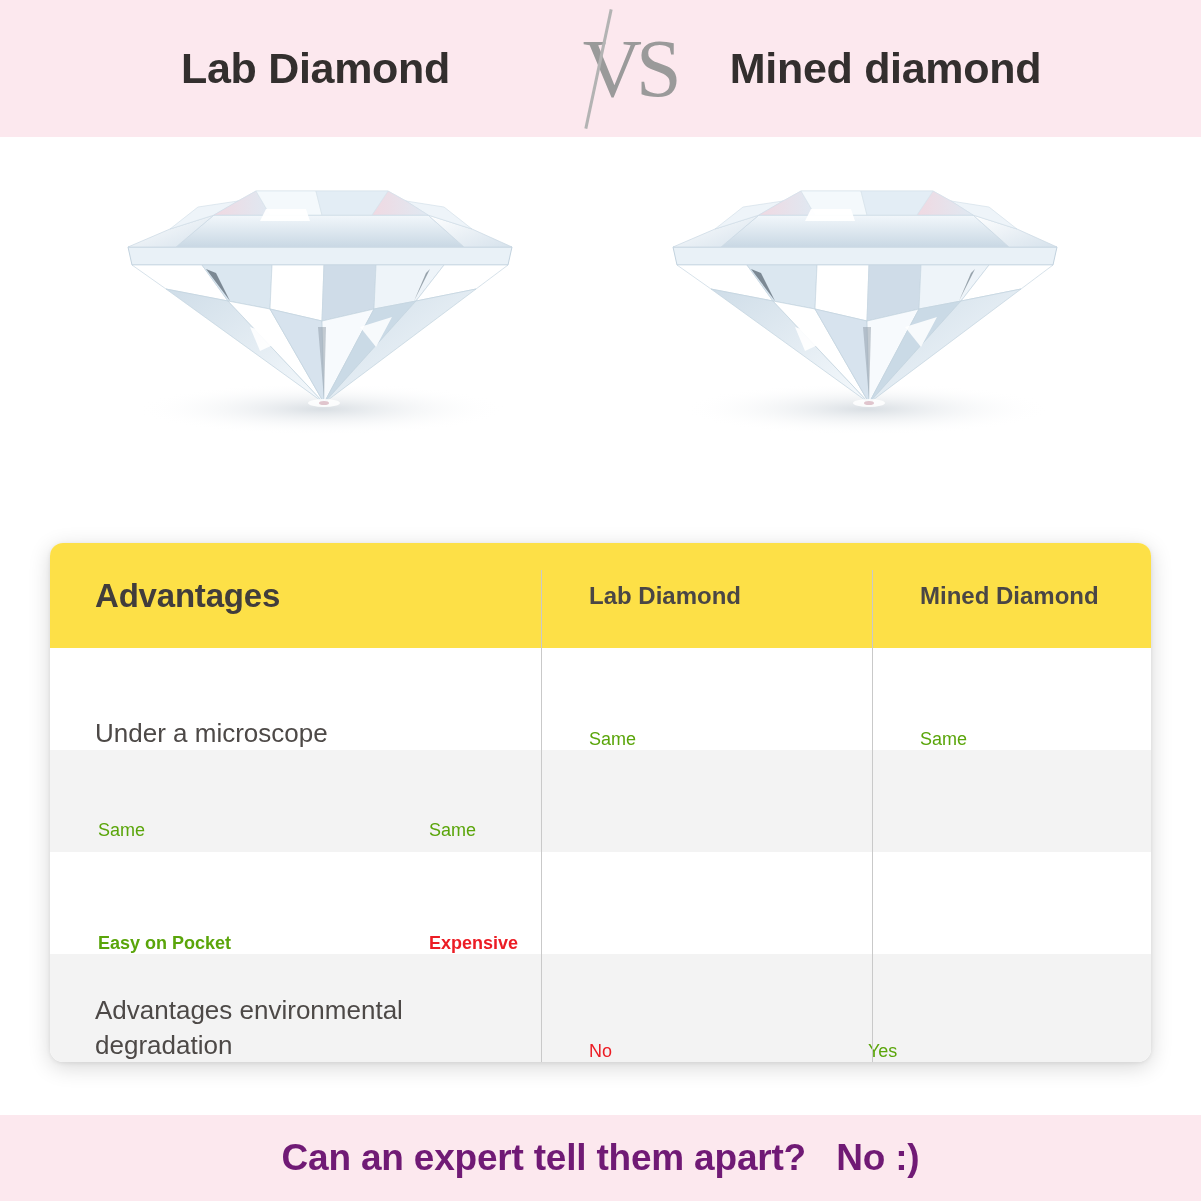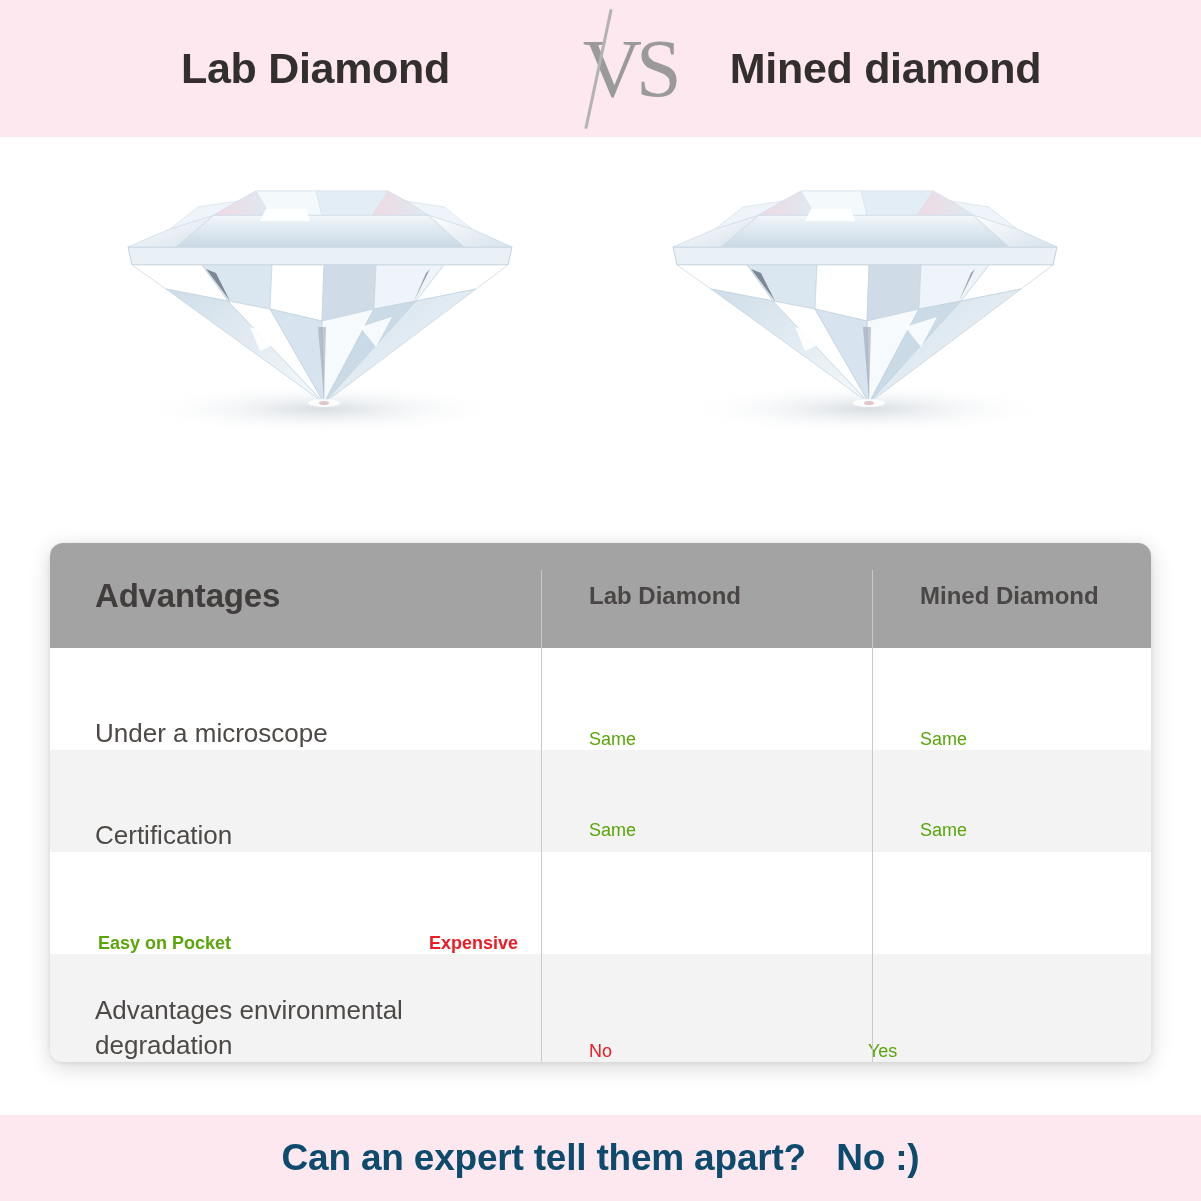--- a/index.html
+++ b/index.html
@@ -93,21 +93,21 @@
     height: 519px;
     background: #ffffff;
     border-radius: 13px;
     box-shadow: 0 5px 22px rgba(0,0,0,0.16), 0 1px 4px rgba(0,0,0,0.08);
     overflow: hidden;
   }
 
   .card-head {
     position: relative;
     height: 105px;
-    background: #a3a3a3;
+    background: #fde047;
     display: flex;
     align-items: center;
   }
 
   .c-feature { width: 491px; padding-left: 45px; }
   .c-lab     { width: 331px; padding-left: 48px; }
   .c-mined   { width: 279px; padding-left: 48px; }
 
   .head-title {
     font-size: 33px;
@@ -173,21 +173,21 @@
     width: 1201px;
     height: 86px;
     background: #fce8ee;
     display: flex;
     align-items: center;
     justify-content: center;
   }
   .bottom-text {
     font-size: 37px;
     font-weight: 700;
-    color: #0c4a6e;
+    color: #701a75;
     letter-spacing: -0.2px;
     white-space: pre;
   }
 </style>
 </head>
 <body>
 
 <div class="top-banner">
   <div class="banner-title left">Lab Diamond</div>
 
@@ -396,21 +396,20 @@
     </div>
   </div>
 
   <div class="row odd">
     <div class="cell-label">Under a microscope</div>
     <div class="cell-val v-green">Same</div>
     <div class="cell-val last v-green">Same</div>
   </div>
 
   <div class="row even">
-    <div class="cell-label">Certification</div>
     <div class="cell-val v-green nudge-up">Same</div>
     <div class="cell-val last v-green nudge-up">Same</div>
   </div>
 
   <div class="row odd">
     <div class="cell-val v-green v-bold">Easy on Pocket</div>
     <div class="cell-val last v-red v-bold">Expensive</div>
   </div>
 
   <div class="row even tall">

